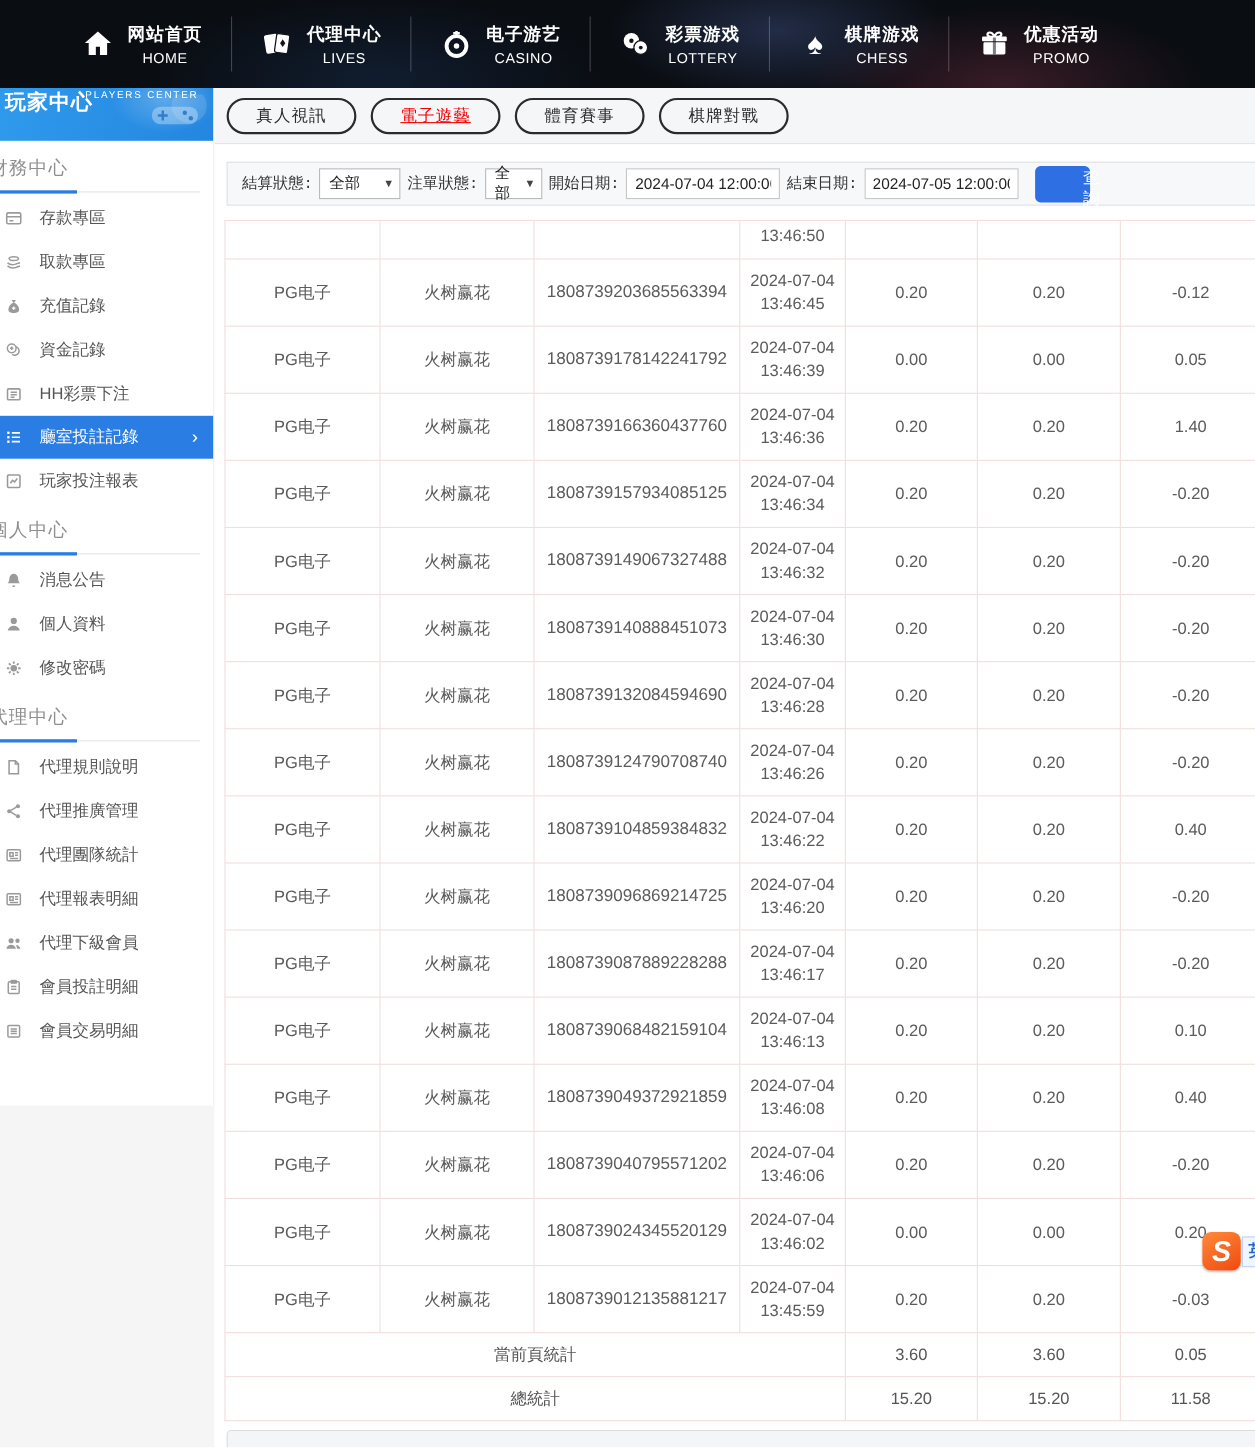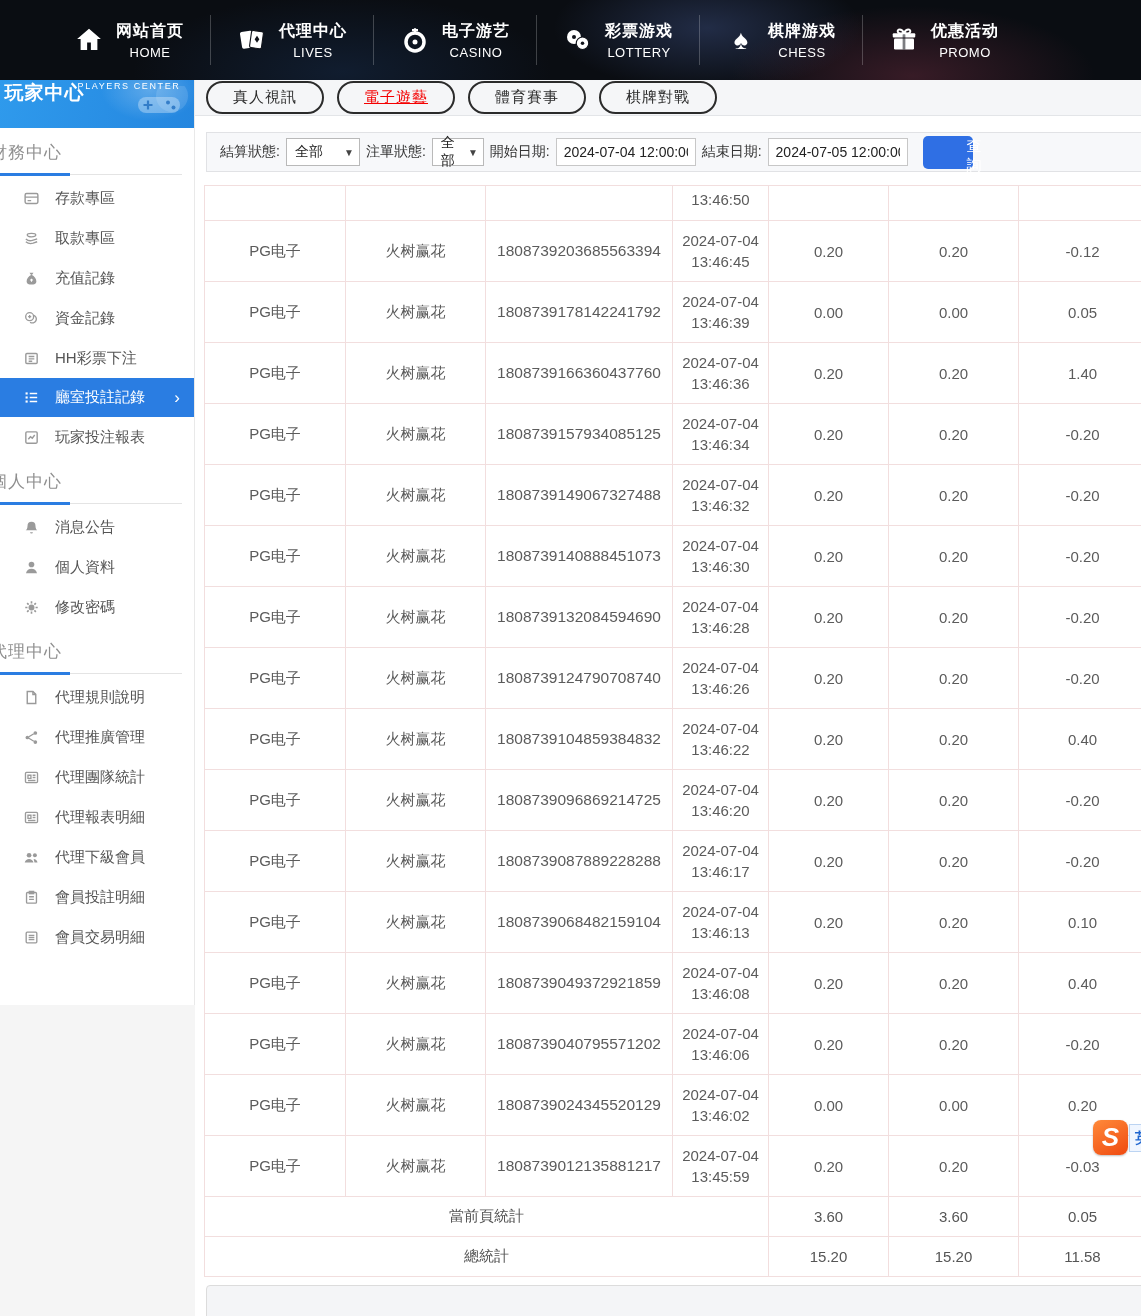--- a/index.html
+++ b/index.html
@@ -37,38 +37,38 @@
     display:flex;flex-direction:row;justify-content:center;
   }
   .banner-title{font-size:19px;font-weight:bold;margin-left:-9px;letter-spacing:1px;}
   .banner-sub{font-size:9px;letter-spacing:1.6px;margin-left:-7px;margin-top:1px;}
   .banner-art{position:absolute;right:6px;top:6px;width:60px;height:36px;opacity:.9;}
   .section-title{font-size:17px;color:#8f8f8f;margin-left:-10px;padding:13px 0 9px 0;letter-spacing:1px;}
   .sec-line{position:relative;height:3px;margin-right:12px;}
   .sec-line::after{content:"";position:absolute;left:0;right:0;top:1px;height:1px;background:#e4e4e4;}
   .sec-line::before{content:"";position:absolute;left:0;top:0;height:3px;width:70px;background:#2a7de2;z-index:1;}
   .menu{padding-top:2px;}
-  .menu-item{height:40px;display:flex;align-items:center;padding-left:23px;gap:15px;color:#555;font-size:15px;cursor:pointer;position:relative;}
+  .menu-item{height:40px;display:flex;align-items:center;padding-left:4px;gap:15px;color:#555;font-size:15px;cursor:pointer;position:relative;}
   .menu-item .mi-icon{width:17px;height:17px;color:#9a9a9a;flex:0 0 17px;}
   .menu-item .mi-icon svg{width:17px;height:17px;}
   .menu-item.active{background:#2a7de2;color:#fff;height:39px;}
   .menu-item.active .mi-icon{color:#fff;}
   .menu-item .chev{position:absolute;right:14px;font-size:17px;color:#fff;}
   
   .content{position:absolute;left:195px;top:80px;right:0;bottom:0;background:#fff;overflow:hidden;}
-  .tabs-band{height:36px;background:#f5f6f8;border-bottom:1px solid #e3e5e8;display:flex;align-items:center;padding-left:11px;gap:13px;box-sizing:border-box;}
+  .tabs-band{height:51px;background:#f5f6f8;border-bottom:1px solid #e3e5e8;display:flex;align-items:center;padding-left:11px;gap:13px;box-sizing:border-box;}
   .tab{height:33px;box-sizing:border-box;border:2px solid #2b2b2b;border-radius:17px;background:transparent;
        padding:0 25px;font-size:15px;color:#2b2b2b;display:flex;align-items:center;cursor:pointer;letter-spacing:1px;}
   .tab.active{color:#f40000;text-decoration:underline;}
   .filter-bar{
     margin:16px 0 0 11px;width:962px;height:40px;box-sizing:border-box;
     background:#f7f8fa;border:1px solid #e1e2e5;
     display:flex;align-items:center;padding-left:13px;gap:6px;font-size:14px;color:#333;
   }
-  .flabel{white-space:nowrap;}
+  .flabel{white-space:nowrap;font-family:Liberation Mono, monospace;}
   .fselect{height:28px;box-sizing:border-box;border:1px solid #b9b9b9;background:#fff;display:flex;align-items:center;
            justify-content:space-between;padding:0 5px 0 8px;cursor:pointer;color:#222;}
   .fselect .caret{font-size:10px;color:#444;margin-left:6px;}
   .w72{width:74px;} .w52{width:52px;}
   .finput{height:28px;box-sizing:border-box;border:1px solid #c7c7c7;background:#fff;width:140px;
           font-size:14px;color:#222;padding:0 7px;font-family:"Liberation Sans","DejaVu Sans",sans-serif;}
   .fbtn{margin-left:9px;width:49px;height:33px;background:#2f6fe4;color:#fff;border:none;border-radius:5px;
         font-size:15px;cursor:pointer;letter-spacing:1px;padding-left:44px;}
   
   .bet-table{margin:13px 0 0 9px;border-collapse:collapse;table-layout:fixed;width:942px;

